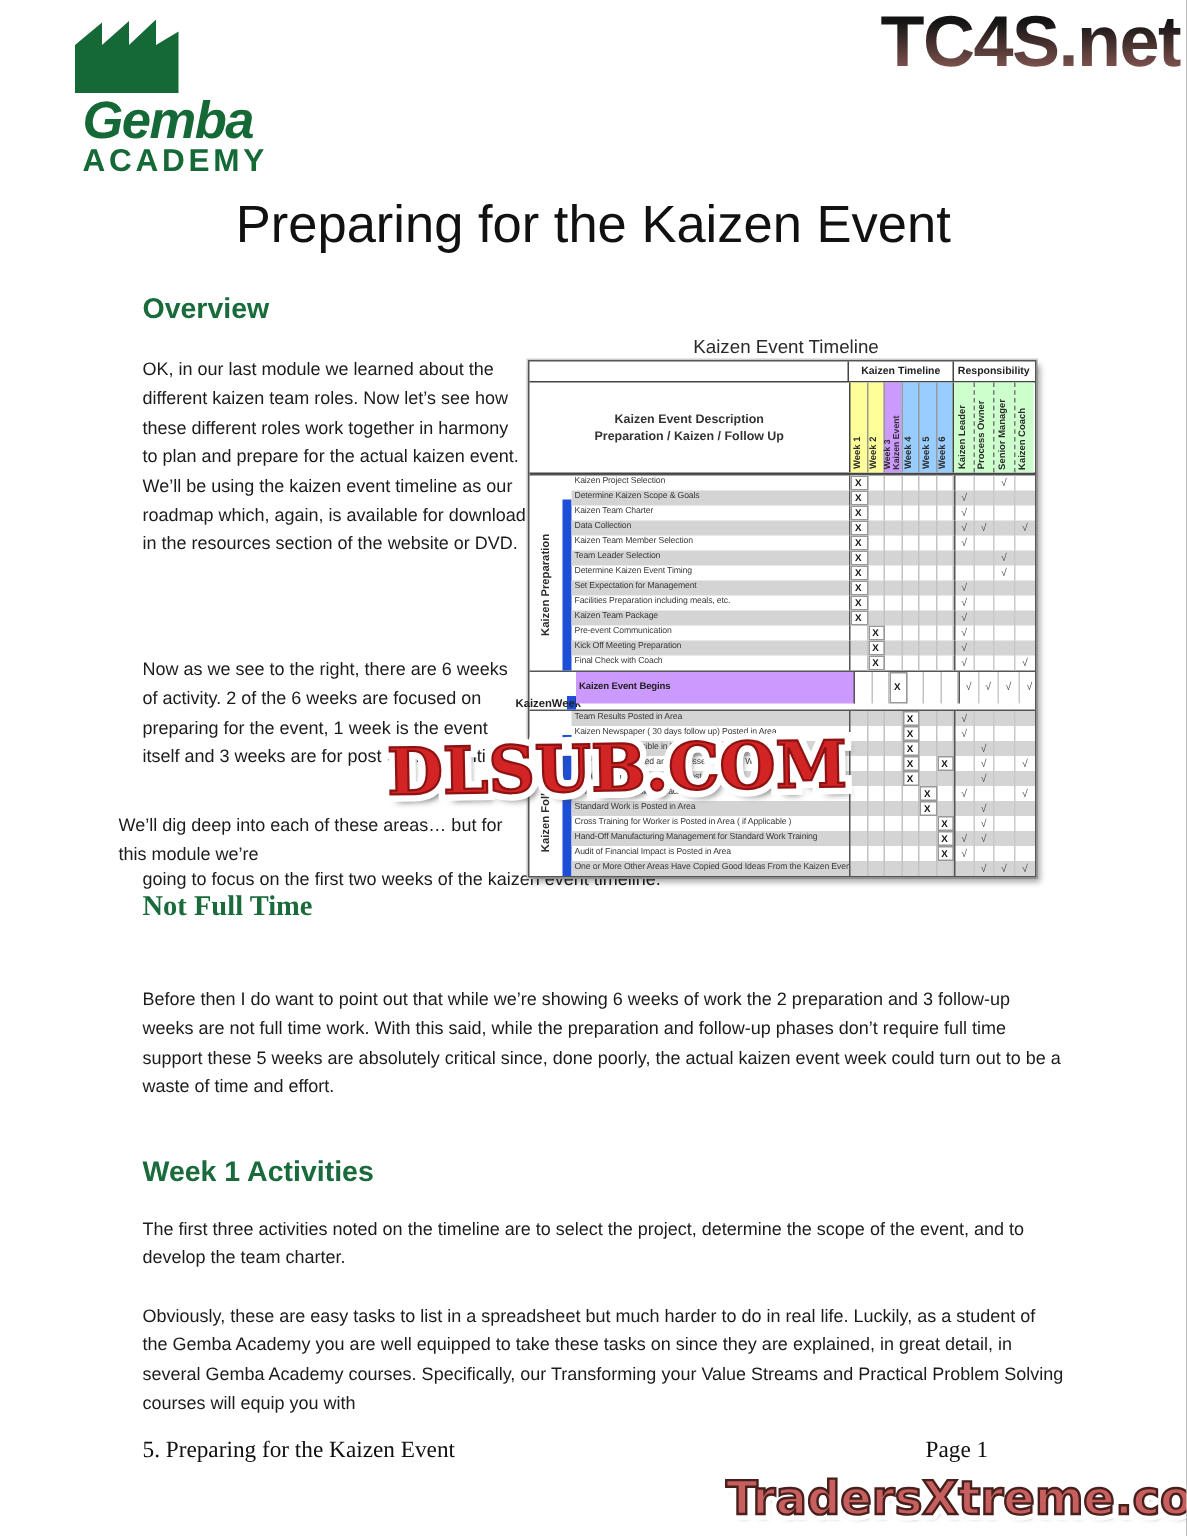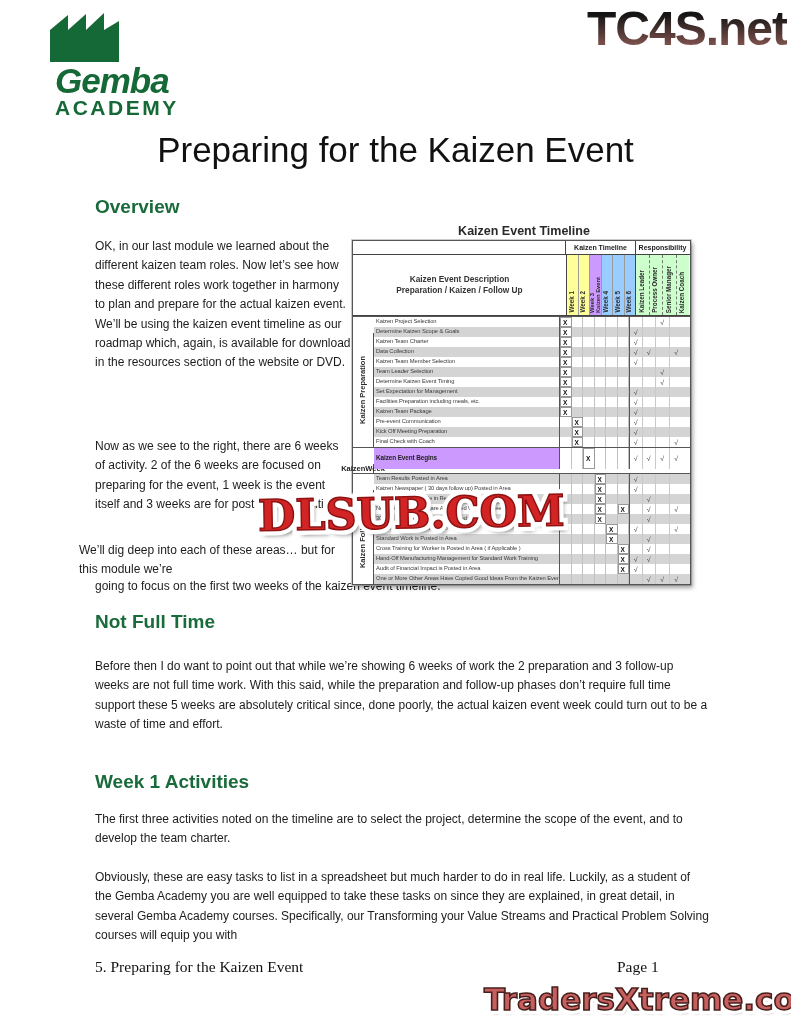--- a/index.html
+++ b/index.html
@@ -34,38 +34,38 @@
   .wm-traders .front { color:#c75f5f; -webkit-text-stroke:1.6px #47201d; }
 
   
   .doc-title { position:absolute; left:0; top:130px; width:100%; text-align:center;
     font-size:35px; font-weight:normal; color:#111; letter-spacing:0px; }
   .h-green { position:absolute; font-size:19px; font-weight:bold; color:#1a6b3b; }
   .para { position:absolute; font-size:12px; line-height:19.4px; color:#1c1c1c; }
 
   
   .tl-wrap { position:absolute; left:348px; top:224px; width:352px; }
-  .tl-title { text-align:center; font-size:12.5px; font-weight:bold; color:#2a2a2a; margin-bottom:2px; }
+  .tl-title { text-align:center; font-size:12.5px; font-weight:normal; color:#2a2a2a; margin-bottom:2px; }
   .tl-box { position:relative; margin-left:4px; width:339px; border:1px solid #555;
     box-shadow:2px 3px 4px rgba(0,0,0,.35), 0 0 0 1px #cfcfcf; background:#fff; font-family:"Liberation Sans", sans-serif; }
   .band1 { display:flex; height:14px; border-bottom:1px solid #444; }
   .band1 .b-cell { font-size:7px; font-weight:bold; color:#222; display:flex; align-items:center; justify-content:center; }
   .band2 { display:flex; height:61px; border-bottom:1px solid #444; }
   .desc-head { width:213px; display:flex; flex-direction:column; justify-content:center; align-items:center;
     font-size:8.3px; font-weight:bold; color:#333; line-height:11px; text-align:center; }
   .wk-head, .rp-head { display:flex; align-items:flex-end; justify-content:center; padding-bottom:2px; }
   .wk-head { width:11.5px; border-left:1px solid #9a9a9a; }
   .rp-head { width:13.5px; }
   .rp-head.dash { border-left:1px dashed #777; }
   .rp-first { border-left:1px solid #444; }
   .wk-first { border-left:1px solid #444 !important; }
   .vlab { writing-mode:vertical-rl; transform:rotate(180deg); font-size:6.3px; font-weight:bold; color:#2c2c2c; line-height:1.05; white-space:nowrap; }
   .sec { display:flex; border-top:1px solid #555; }
   .sec:first-of-type { border-top:none; }
-  .sec-lab { width:21px; border-right:1px solid #1d4ed8; display:flex; align-items:center; justify-content:center;
+  .sec-lab { width:31px; border-right:6px solid #1d4ed8; display:flex; align-items:center; justify-content:center;
     font-size:7.5px; font-weight:bold; color:#222; text-align:center;margin-top:16px; }
   .sec-lab .vlab { font-size:7.5px; }
   .sec-rows { flex:1; display:flex; flex-direction:column; }
   .t-row { display:flex; height:10px; }
   .t-row.tall { height:21px; }
   .t-row.shaded { background:#d4d4d4; }
   .c-desc { width:186px; font-size:5.8px; line-height:1; letter-spacing:-0.1px; color:#3a3a3a;
     padding-left:2px; display:flex; align-items:center; white-space:nowrap; overflow:hidden; border-right:1px solid #555; }
   .c-desc.event { background:#cc99ff; font-weight:bold; color:#222; font-size:6.4px; }
   .c-wk { width:11.5px; border-right:1px solid #c2c2c2; display:flex; align-items:center; justify-content:center; }
@@ -574,21 +574,21 @@
         </div>
       </div>
   </div>
 
   <div class="wm-stack wm-dlsub">
     <span class="back">DLSUB.COM</span>
     <span class="front">DLSUB.COM</span>
     <span style="visibility:hidden;">DLSUB.COM</span>
   </div>
 
-  <div class="h-green" style="left:95px; top:611px;">Not Full Time</div>
+  <div class="h-green" style="left:95px; top:594px;font-family:Liberation Serif, serif;">Not Full Time</div>
   <div class="para" style="left:95px; top:657px; width:614px;">Before then I do want to point out that while we’re showing 6 weeks of work the 2 preparation and 3 follow-up weeks are not full time work.  With this said, while the preparation and follow-up phases don’t require full time support these 5 weeks are absolutely critical since, done poorly, the actual kaizen event week could turn out to be a waste of time and effort.</div>
 
   <div class="h-green" style="left:95px; top:771px;">Week 1 Activities</div>
   <div class="para" style="left:95px; top:810px; width:614px;">The first three activities noted on the timeline are to select the project, determine the scope of the event, and to develop the team charter.</div>
   <div class="para" style="left:95px; top:868px; width:614px;">Obviously, these are easy tasks to list in a spreadsheet but much harder to do in real life.  Luckily, as a student of the Gemba Academy you are well equipped to take these tasks on since they are explained, in great detail, in several Gemba Academy courses.  Specifically, our Transforming your Value Streams and Practical Problem Solving courses will equip you with</div>
 
   <div class="footer">
     <span class="f-left">5. Preparing for the Kaizen Event</span>
     <span class="f-right">Page 1</span>
   </div>

